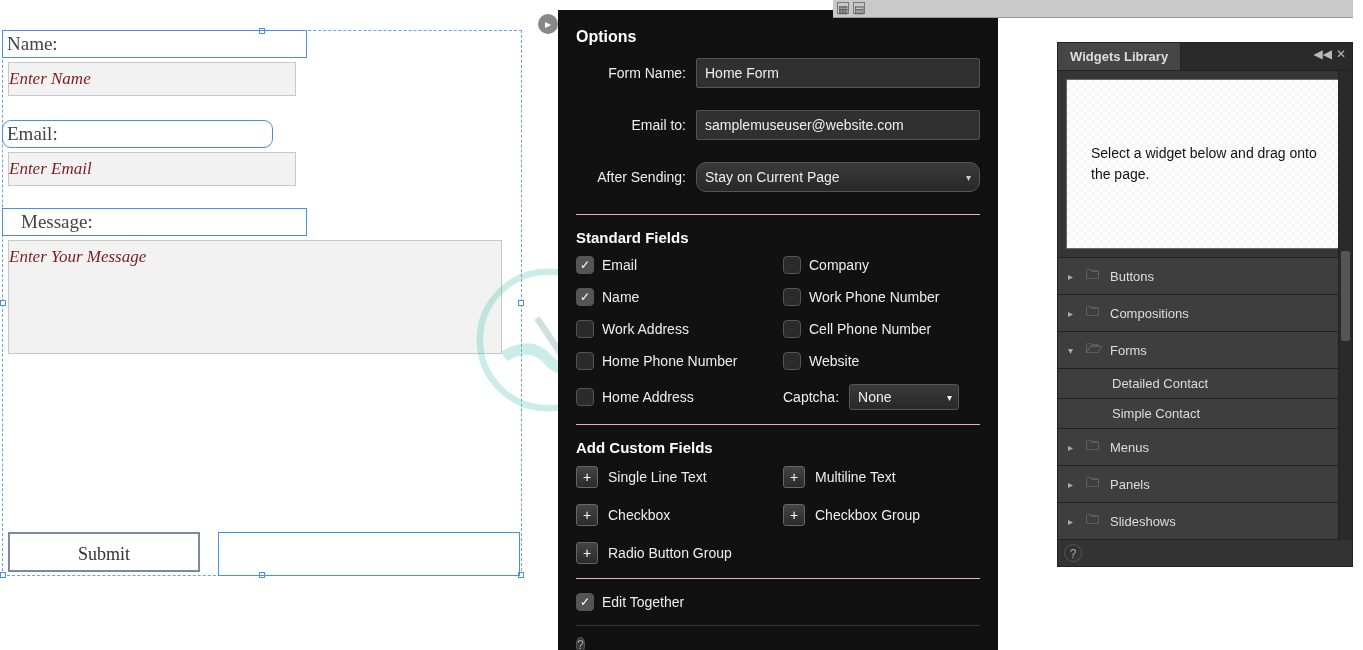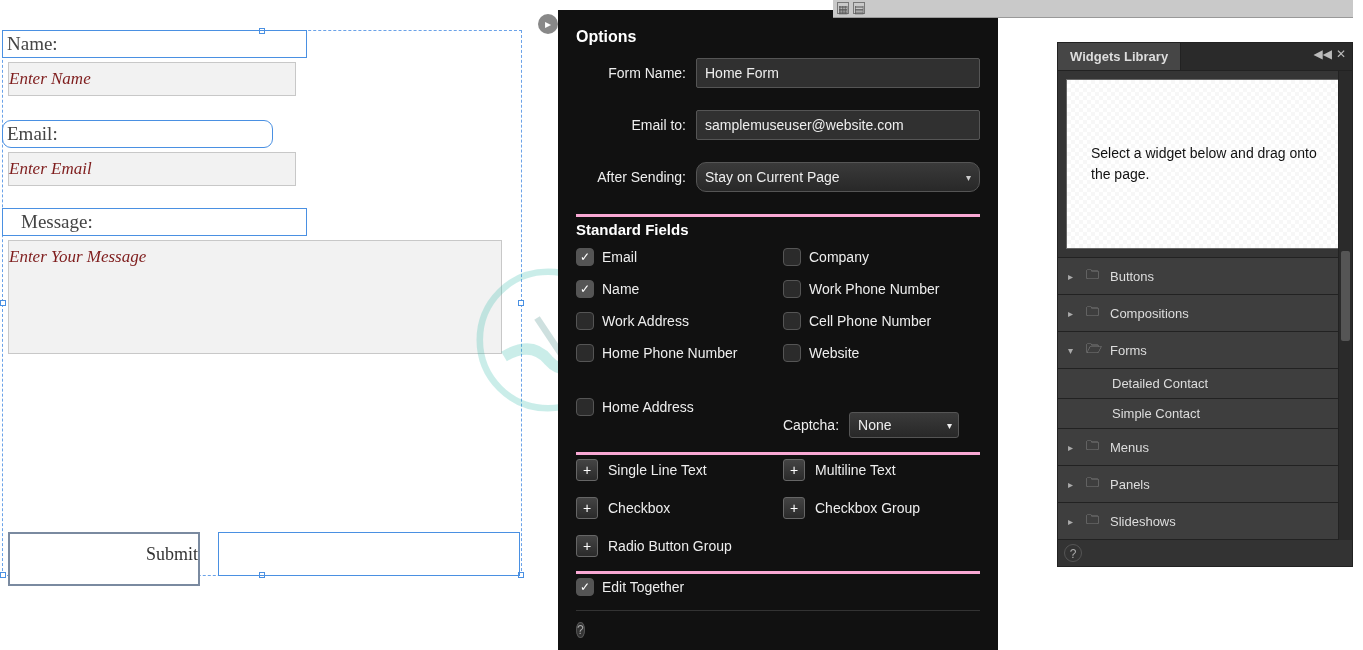--- a/index.html
+++ b/index.html
@@ -102,23 +102,23 @@
   }
   .fly-select::after {
     content: "▾";
     position: absolute;
     right: 8px; top: 50%;
     transform: translateY(-50%);
     font-size: 10px;
     color: #ccc;
   }
   .fly-section {
-    border-top: 3px solid #f9a8d4;
+    border-top: 1px solid #f9a8d4;
     margin-top: 14px;
-    padding-top: 4px;
+    padding-top: 14px;
   }
   .fly-section-title { font-weight: bold; font-size: 15px; margin-bottom: 10px; color:#fff;}
   .fields-grid {
     display: grid;
     grid-template-columns: 1fr 1fr;
     row-gap: 14px;
     column-gap: 10px;
     align-items: center;
   }
   .chk { display: flex; align-items: center; gap: 8px; }
@@ -142,21 +142,21 @@
   .plus-box {
     width: 22px; height: 22px;
     border-radius: 3px;
     background: linear-gradient(#444,#2a2a2a);
     border: 1px solid #666;
     color: #fff;
     font-size: 14px;
     text-align: center;
     line-height: 20px;
   }
-  .captcha-row { display:flex; align-items:center; gap:10px;margin-top:36px; }
+  .captcha-row { display:flex; align-items:center; gap:10px; }
   .captcha-sel {
     background: linear-gradient(#3a3a3a,#282828);
     border: 1px solid #555;
     color:#eee;
     padding:4px 22px 4px 8px;
     border-radius:3px;
     position:relative;
     width: 110px;
   }
   .captcha-sel::after{content:"▾";position:absolute;right:6px;top:50%;transform:translateY(-50%);font-size:10px;}
@@ -290,21 +290,21 @@
   <div class="sel-box" style="left:2px; top:120px; width:271px; height:28px;border-radius:9px;">
     <span class="form-label" style="position:absolute;left:4px;top:2px;">Email:</span>
   </div>
   <div class="form-input" style="left:8px; top:152px; width:288px; height:34px;">Enter Email</div>
 
   <div class="sel-box" style="left:2px; top:208px; width:305px; height:28px;">
     <span class="form-label" style="position:absolute;left:18px;top:2px;">Message:</span>
   </div>
   <div class="form-input" style="left:8px; top:240px; width:494px; height:114px;">Enter Your Message</div>
 
-  <div class="submit-btn" style="left:8px; top:532px; width:192px; height:54px;text-align:right;">Submit</div>
+  <div class="submit-btn" style="left:8px; top:532px; width:192px; height:40px;">Submit</div>
   <div class="sel-box" style="left:218px; top:532px; width:302px; height:44px;"></div>
 
 </div>
 
 <div class="watermark">
   <svg viewBox="0 0 200 160" width="220" height="180">
     <circle cx="80" cy="80" r="62" stroke="#2bb8a8" stroke-width="6" fill="none" opacity="0.7"></circle>
     <path d="M40,95 Q65,80 80,98 Q95,115 120,100" stroke="#2bb8a8" stroke-width="10" fill="none" opacity="0.7"></path>
     <path d="M70,60 L90,90 L110,55 L100,95" stroke="#1a6f68" stroke-width="6" fill="none" opacity="0.6"></path>
   </svg>
@@ -374,20 +374,21 @@
       <div class="captcha-row">
         <span>Captcha:</span>
         <div class="captcha-sel">
           <span>None</span>
         </div>
       </div>
     </div>
   </div>
 
   <div class="fly-section">
+    <div class="fly-section-title">Add Custom Fields</div>
     <div class="fields-grid" style="row-gap:16px;">
       <div class="add-btn">
         <span class="plus-box">+</span>
         <span>Single Line Text</span>
       </div>
       <div class="add-btn">
         <span class="plus-box">+</span>
         <span>Multiline Text</span>
       </div>
       <div class="add-btn">

